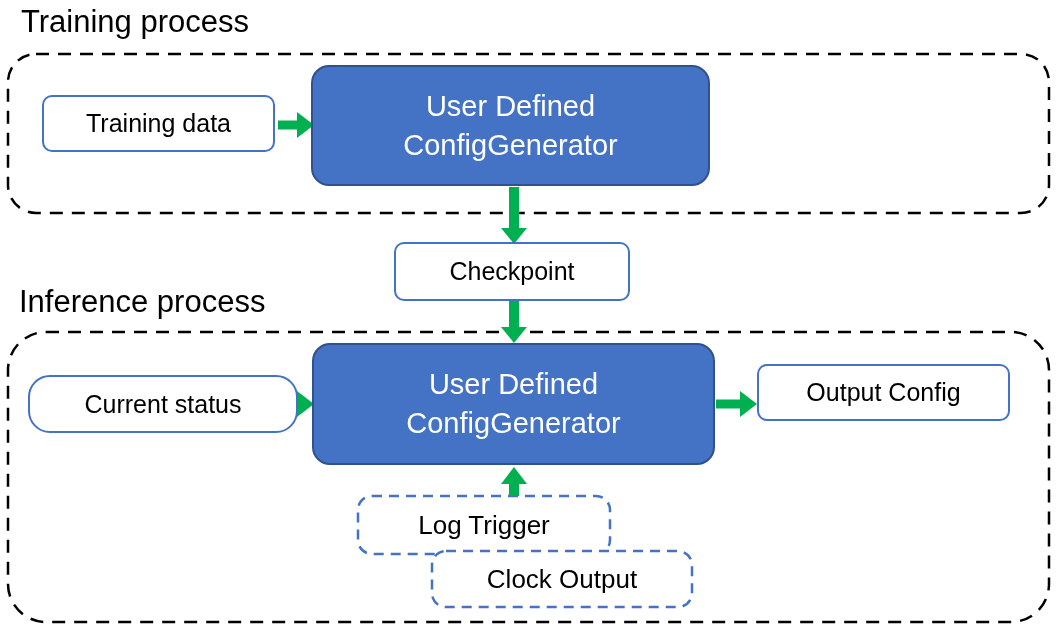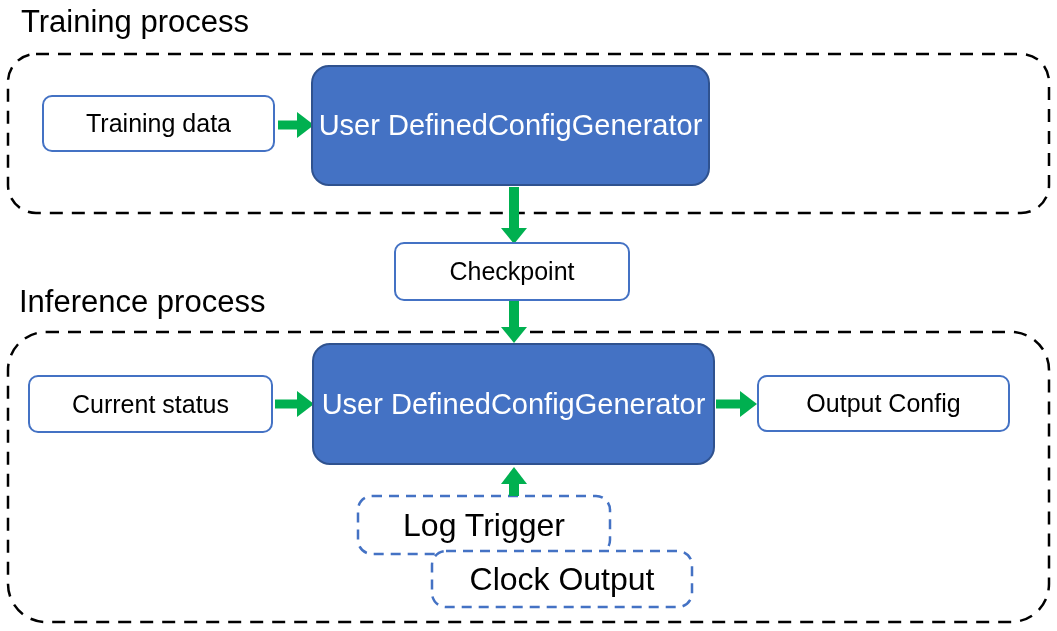--- a/index.html
+++ b/index.html
@@ -59,38 +59,38 @@
     border: 2.5px solid var(--node-border-blue, #4472C4);
     border-radius: 10px;
     font-size: 25px;
     color: var(--text-black, #000);
     white-space: nowrap;
   }
   .node-blue {
     position: absolute;
     box-sizing: border-box;
     display: flex;
-    flex-direction: row;
+    flex-direction: column;
     align-items: center;
     justify-content: center;
     background: var(--node-fill-blue, #4472C4);
     border: 2px solid var(--node-border-blue-dark, #2F528F);
     border-radius: 18px;
     font-size: 29px;
     line-height: 39px;
     color: var(--text-white, #fff);
     text-align: center;
   }
   .trigger-label {
     position: absolute;
     box-sizing: border-box;
     display: flex;
     align-items: center;
     justify-content: center;
-    font-size: 32px;
+    font-size: 26px;
     color: var(--text-black, #000);
     white-space: nowrap;
     background: transparent;
   }
 </style>
 </head>
 <body>
 
 <div class="canvas">
 
@@ -133,25 +133,25 @@
 
   <div class="node" style="left:42px; top:95px; width:233px; height:57px;">Training data</div>
 
   <div class="node-blue" style="left:311px; top:65px; width:399px; height:121px;">
     <span>User Defined</span>
     <span>ConfigGenerator</span>
   </div>
 
   <div class="node" style="left:394px; top:242px; width:236px; height:59px;">Checkpoint</div>
 
-  <div class="node" style="left:28px; top:375px; width:245px; height:58px;">Current status</div>
+  <div class="node" style="left:28px; top:375px; width:270px; height:58px;border-radius:22px;">Current status</div>
 
   <div class="node-blue" style="left:312px; top:343px; width:403px; height:122px;">
     <span>User Defined</span>
     <span>ConfigGenerator</span>
   </div>
 
-  <div class="node" style="left:757px; top:375px; width:253px; height:57px;">Output Config</div>
+  <div class="node" style="left:757px; top:364px; width:253px; height:57px;">Output Config</div>
 
   <div class="trigger-label" style="left:358px; top:496px; width:252px; height:58px;">Log Trigger</div>
   <div class="trigger-label" style="left:432px; top:551px; width:260px; height:56px;">Clock Output</div>
 
 </div>
 
 </body></html>

